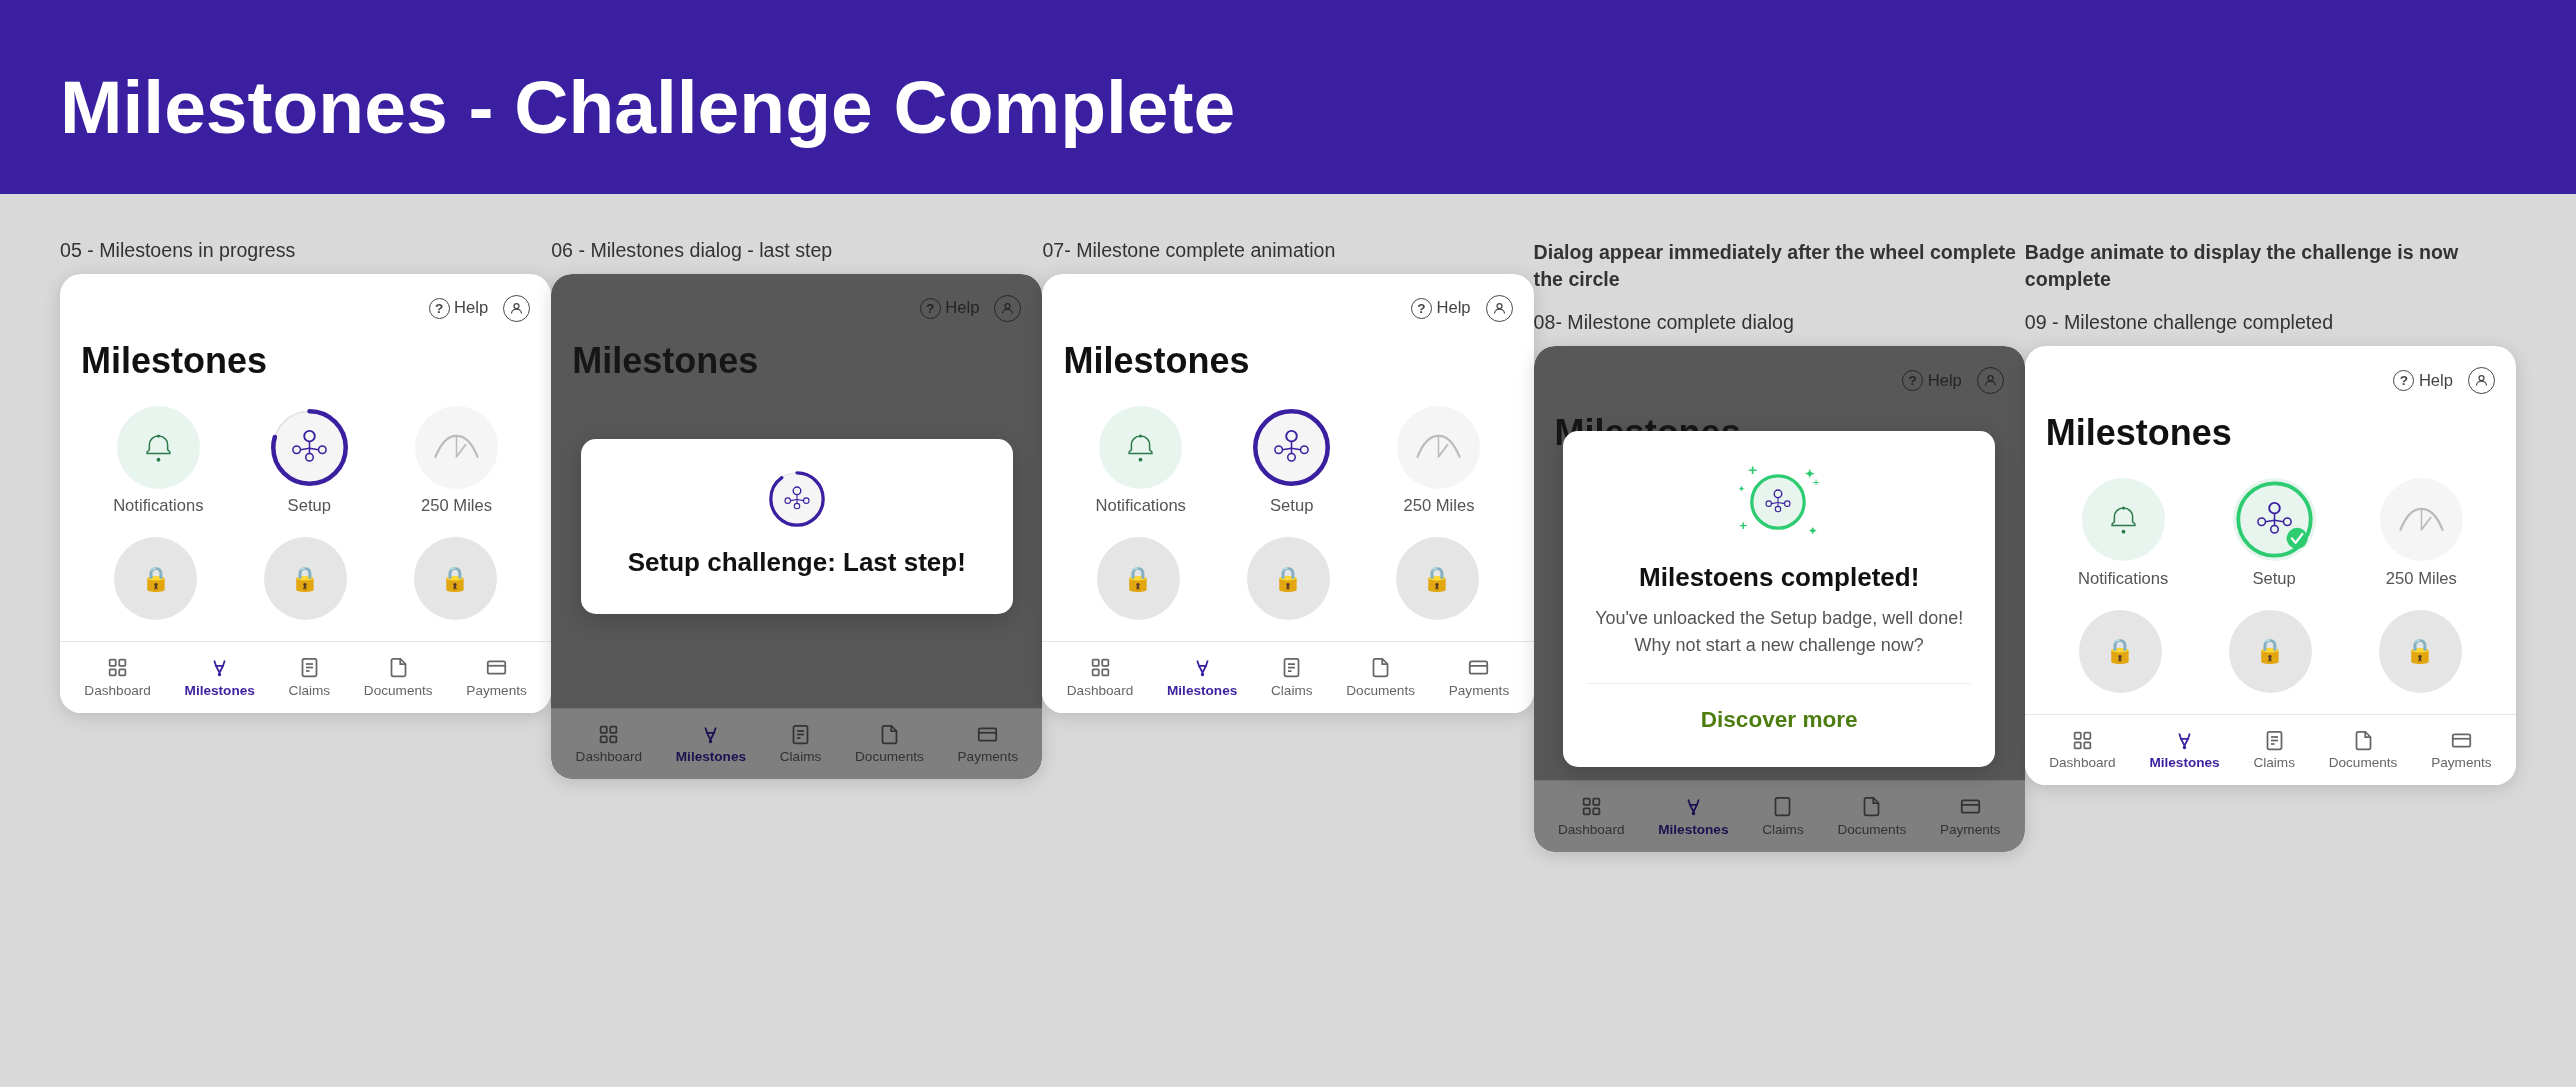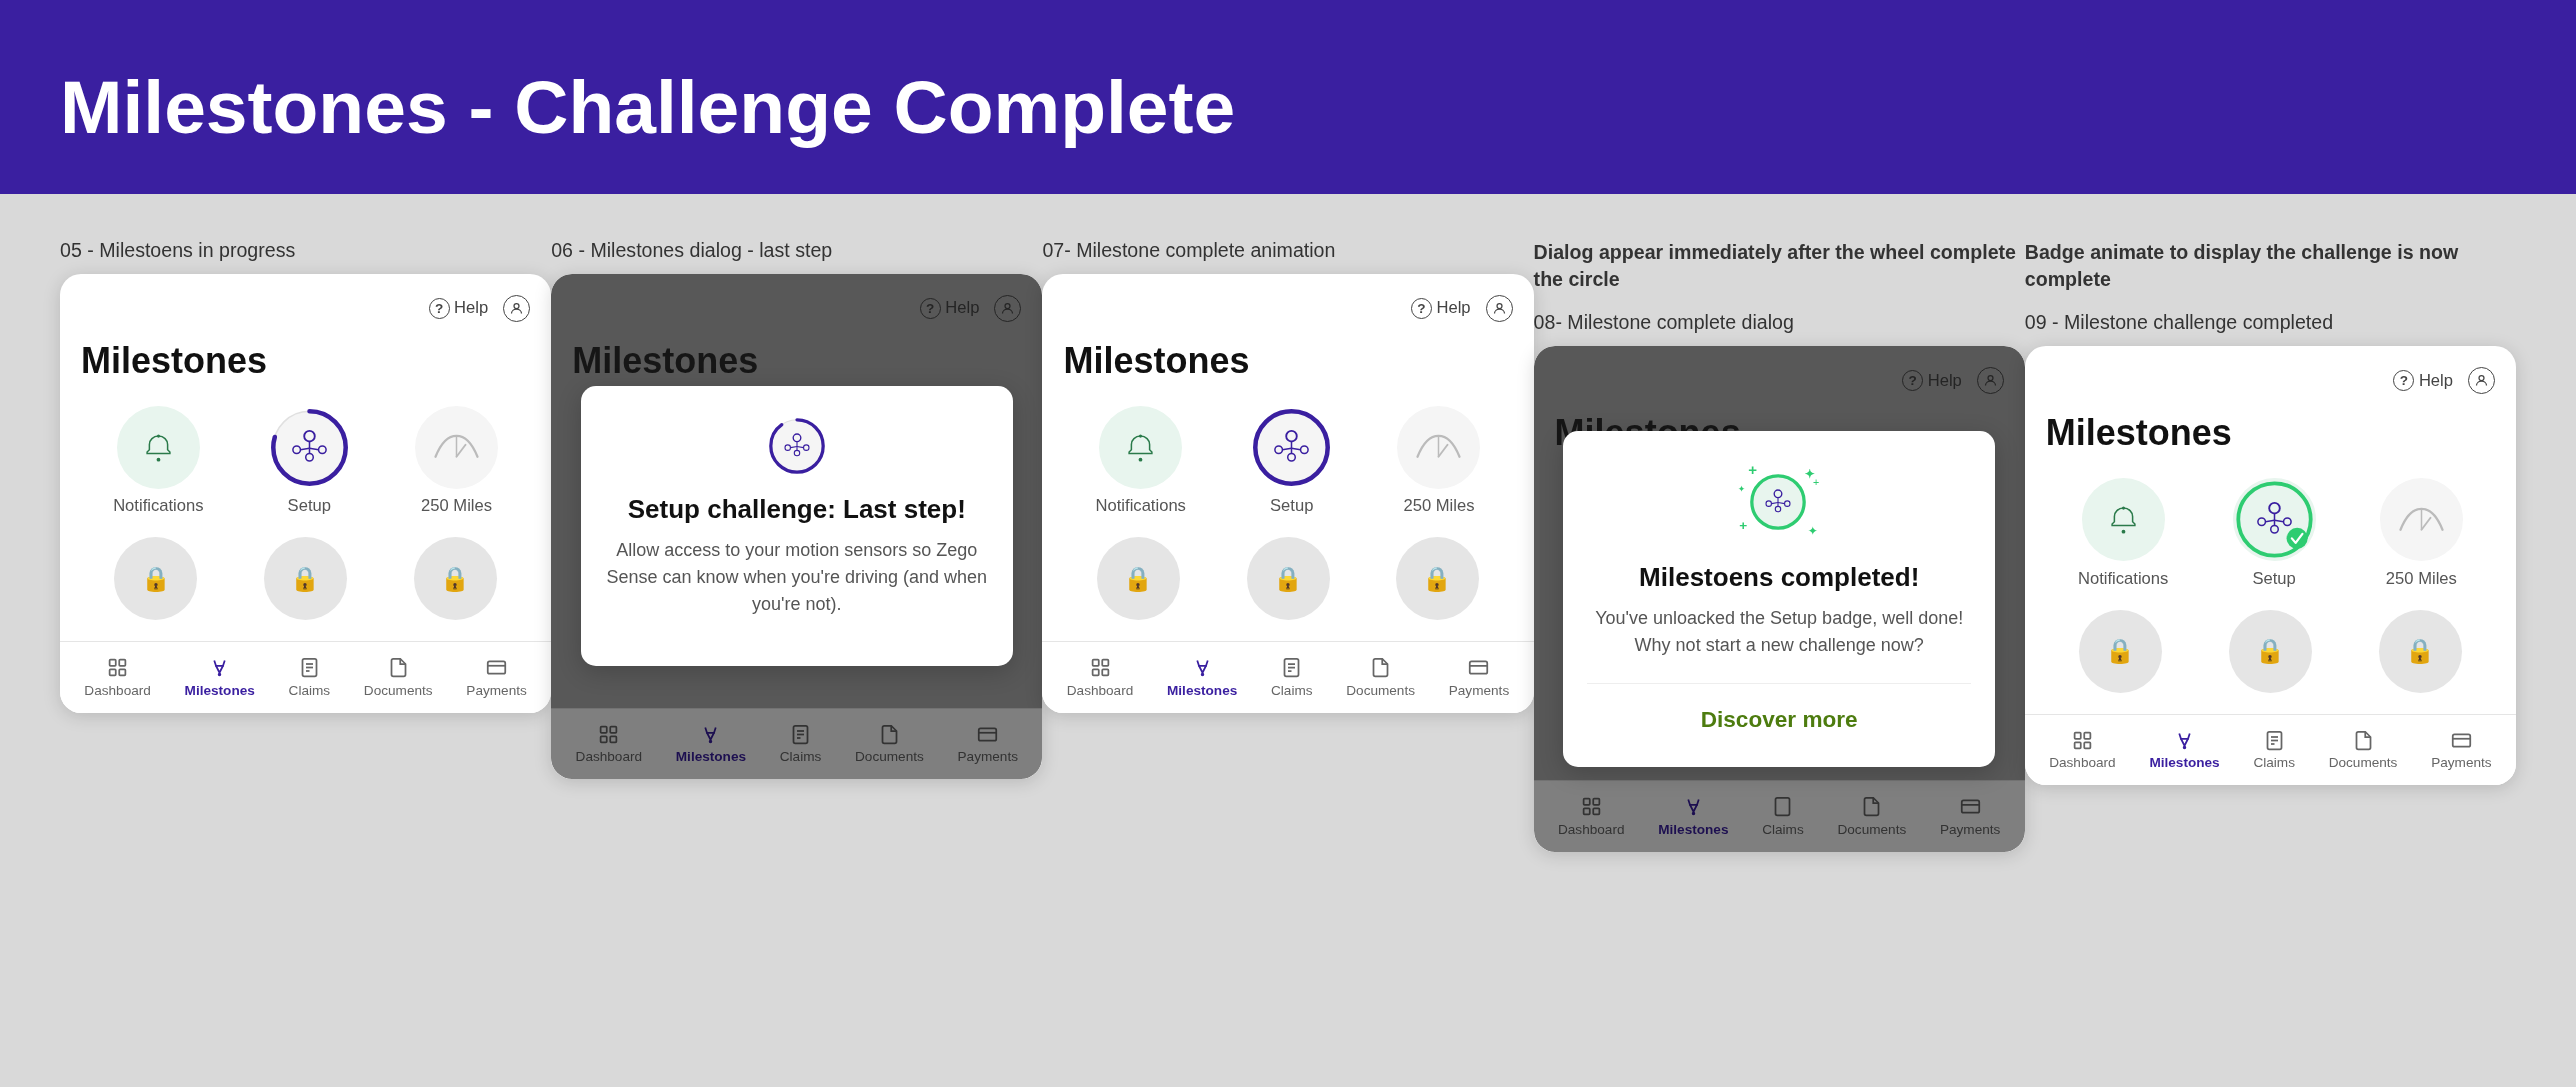--- a/index.html
+++ b/index.html
@@ -471,21 +471,20 @@
               <circle cx="38" cy="58" r="5" stroke="#3a1fa0" stroke-width="2" fill="none"></circle>
               <circle cx="72" cy="58" r="5" stroke="#3a1fa0" stroke-width="2" fill="none"></circle>
               <line x1="55" y1="47" x2="55" y2="56" stroke="#3a1fa0" stroke-width="2"></line>
               <line x1="55" y1="56" x2="43" y2="58" stroke="#3a1fa0" stroke-width="2"></line>
               <line x1="55" y1="56" x2="67" y2="58" stroke="#3a1fa0" stroke-width="2"></line>
               <circle cx="55" cy="68" r="5" stroke="#3a1fa0" stroke-width="2" fill="none"></circle>
               <line x1="55" y1="56" x2="55" y2="63" stroke="#3a1fa0" stroke-width="2"></line>
             </svg>
           </div>
           <div class="dialog-title">Setup challenge: Last step!</div>
-          <div class="dialog-body">Allow access to your motion sensors so Zego Sense can know when you're driving (and when you're not).</div>
         </div>
       </div>
       <div class="nav-bar" style="position:relative;z-index:5;">
         <div class="nav-item">
           <svg width="21" height="21" viewBox="0 0 24 24" fill="none" stroke="#666" stroke-width="2">
               <rect x="3" y="3" width="7" height="7" rx="1"></rect>
               <rect x="14" y="3" width="7" height="7" rx="1"></rect>
               <rect x="3" y="14" width="7" height="7" rx="1"></rect>
               <rect x="14" y="14" width="7" height="7" rx="1"></rect>
             </svg>

